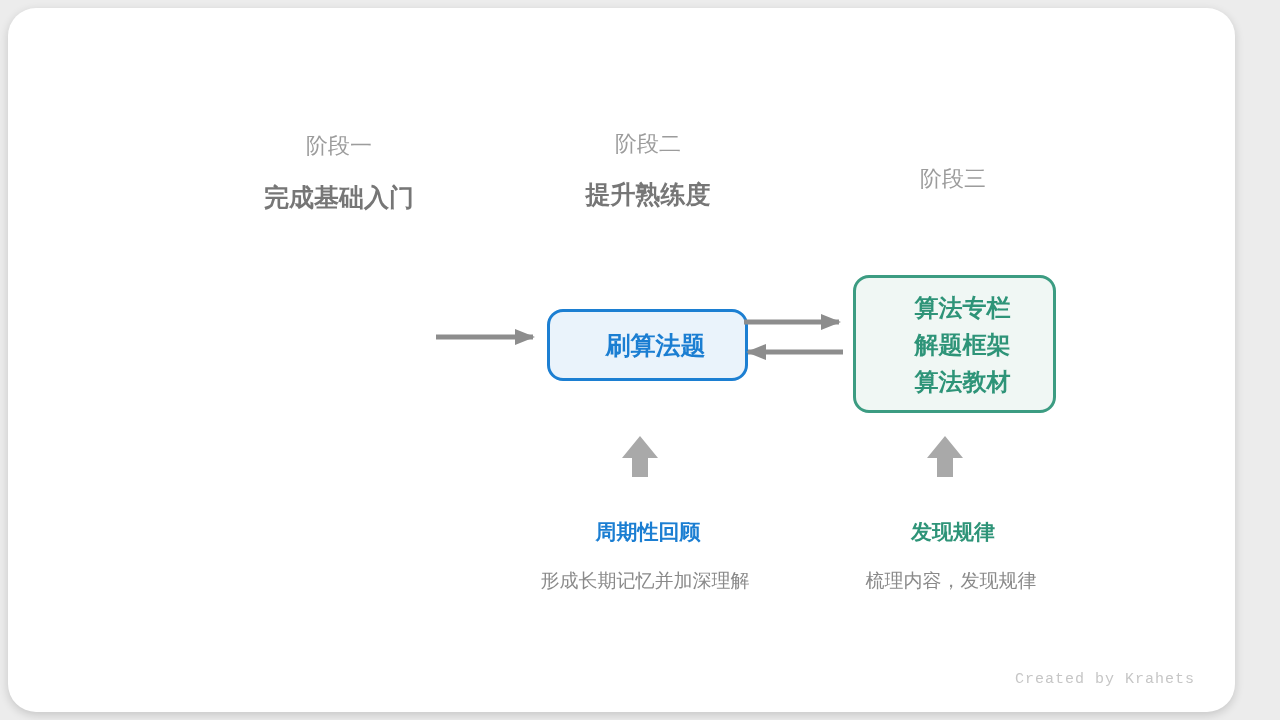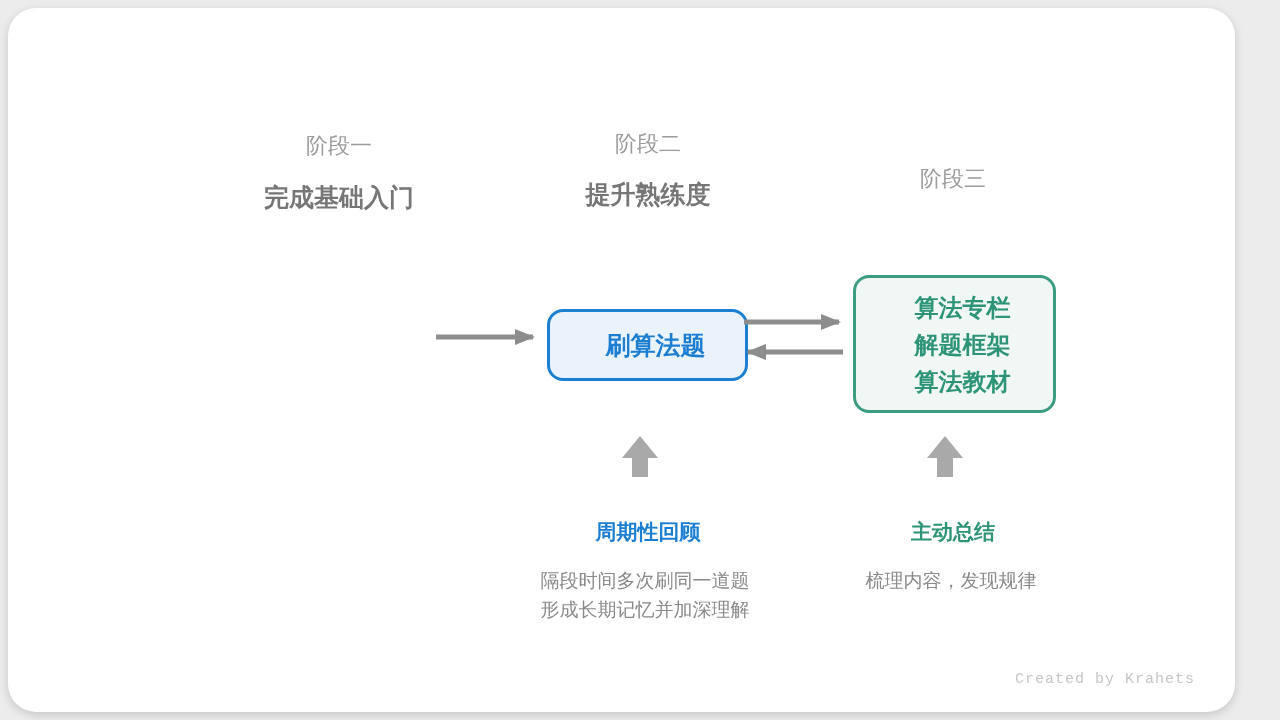--- a/index.html
+++ b/index.html
@@ -161,24 +161,23 @@
       <div class="node-line">刷算法题</div>
     </div>
     <div class="node node-teal">
       <div class="node-line">算法专栏</div>
       <div class="node-line">解题框架</div>
       <div class="node-line">算法教材</div>
     </div>
 
     <div class="method-title method-title-0">周期性回顾</div>
     <div class="method-desc method-desc-0">
-      <div>隔段时间多次刷同一道题</div>
       <div>形成长期记忆并加深理解</div>
     </div>
-    <div class="method-title method-title-1">主动总结</div>
+    <div class="method-title method-title-1">发现规律</div>
     <div class="method-desc method-desc-1">
       <div>梳理内容，发现规律</div>
     </div>
 
     <div class="watermark">Created by Krahets</div>
   </div>
 
   <svg class="overlay" viewBox="0 0 1280 720" xmlns="http://www.w3.org/2000/svg">
     <defs>
       <marker id="ah" markerUnits="userSpaceOnUse" markerWidth="22" markerHeight="18" refX="18" refY="8" orient="auto">

